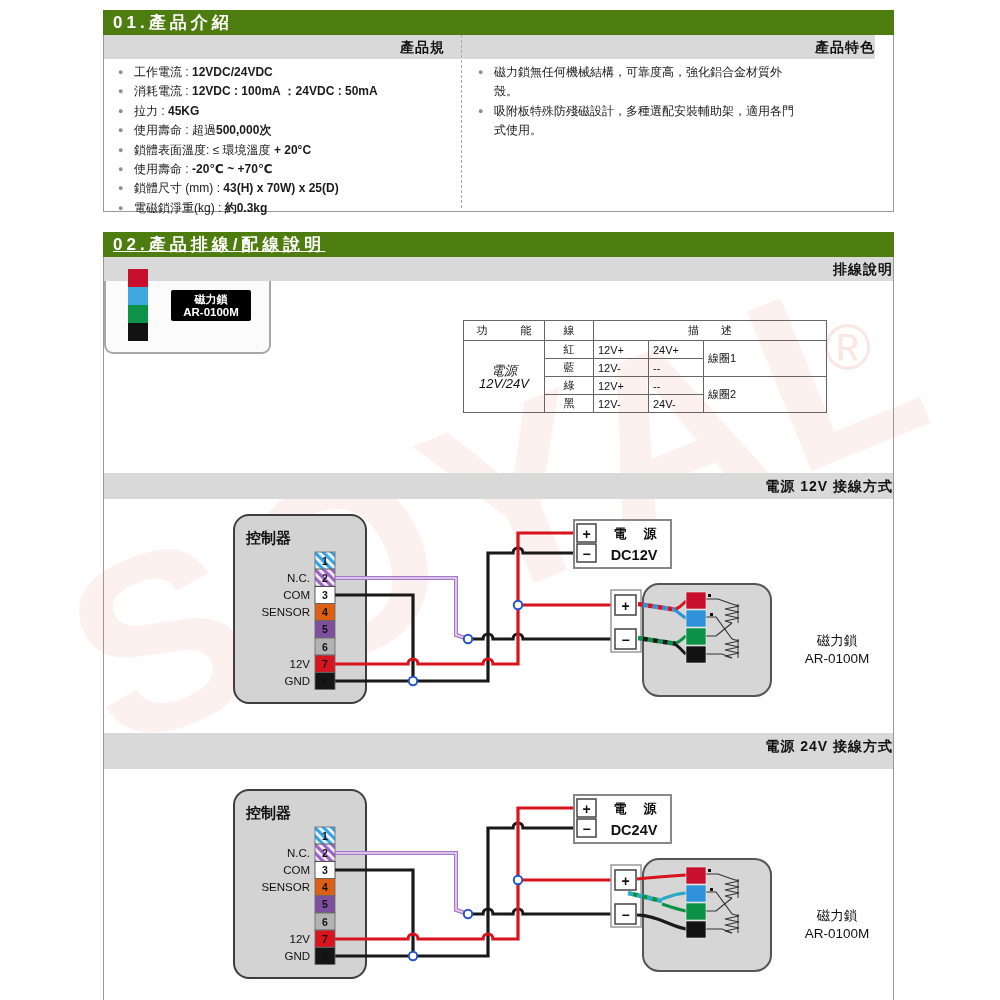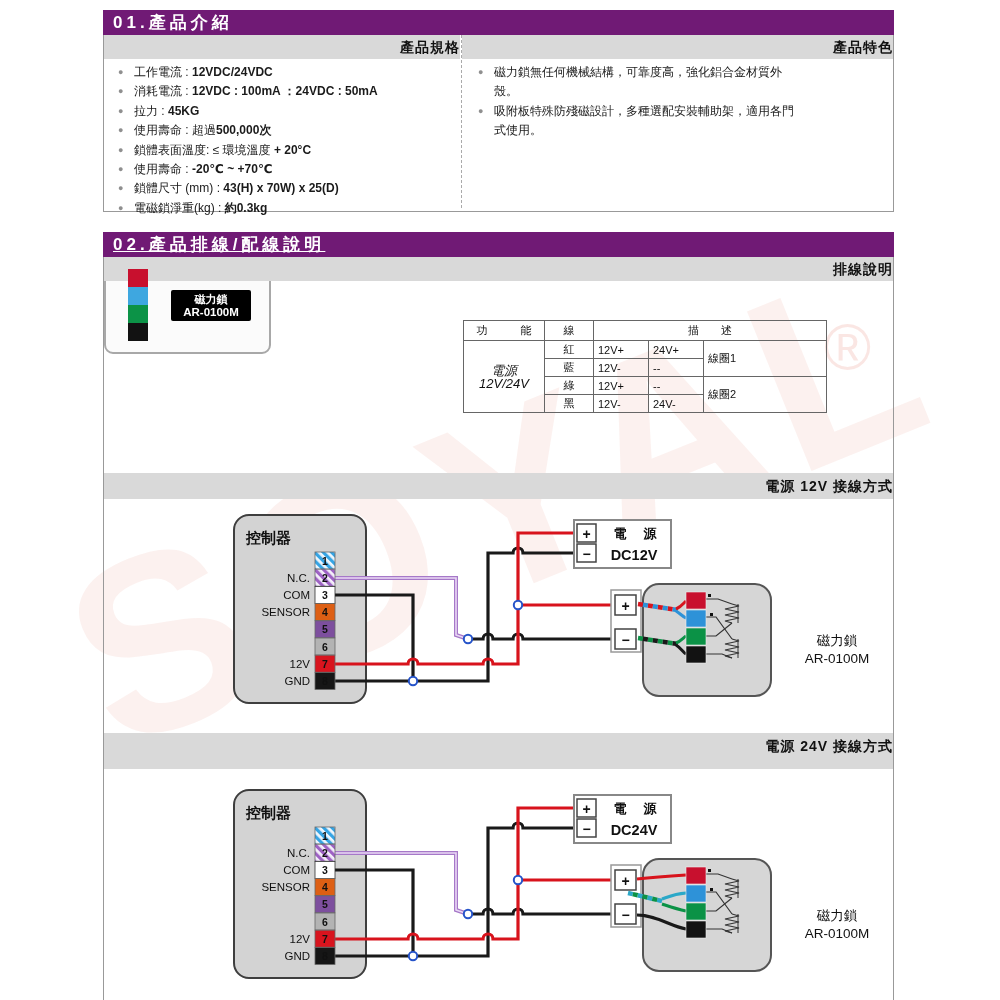--- a/index.html
+++ b/index.html
@@ -5,33 +5,33 @@
   html,body{margin:0;padding:0;background:#fff;}
   #page{position:relative;width:1000px;height:1000px;background:#fff;overflow:hidden;
         font-family:"Liberation Sans","DejaVu Sans",sans-serif;color:#111;}
   .abs{position:absolute;}
   
   #wm-brand{left:20px;top:360px;width:960px;text-align:center;font-size:250px;font-weight:bold;
             color:rgba(225,100,80,0.09);transform:rotate(-22deg);letter-spacing:12px;
             pointer-events:none;z-index:0;}
   #wm-reg{left:824px;top:310px;font-size:64px;color:rgba(225,100,80,0.16);z-index:0;}
   
-  .bar-dark{left:103px;width:791px;height:25px;background:#701a75;color:#fff;
+  .bar-dark{left:103px;width:791px;height:25px;background:#4d7c0f;color:#fff;
             font-size:17px;font-weight:bold;letter-spacing:4px;line-height:25px;
             padding-left:10px;box-sizing:border-box;z-index:2;}
   #bar1{top:10px;}
   #bar2{top:232px;text-decoration:underline;}
   
   .bar-gray{background:#d9d9d9;color:#111;font-size:14px;font-weight:bold;letter-spacing:1px;
             line-height:24px;height:24px;padding-left:10px;box-sizing:border-box;text-align:right;}
   
   #s1box{left:103px;top:35px;width:791px;height:177px;border:1px solid #999;border-top:none;
          box-sizing:border-box;z-index:1;}
   #s1-spec-h{left:0;top:0;width:356px;}
-  #s1-feat-h{left:358px;top:0;width:431px;}
+  #s1-feat-h{left:340px;top:0;width:431px;}
   #s1-divider{left:357px;top:0;bottom:3px;border-left:1px dashed #aaa;width:0;}
   ul.blist{list-style:none;margin:0;padding:0;font-size:12px;color:#1a1a1a;}
   ul.blist li{position:relative;padding-left:16px;line-height:19.4px;}
   ul.blist .bt{position:absolute;left:0;top:0;color:#8f8f8f;font-size:9px;}
   #spec-list{left:14px;top:28px;width:335px;}
   #feat-list{left:374px;top:28px;width:322px;}
   ul.blist b{font-weight:bold;}
   
   #s2body{left:103px;top:257px;width:791px;height:743px;border-left:1px solid #999;
           border-right:1px solid #999;box-sizing:border-box;z-index:1;}

